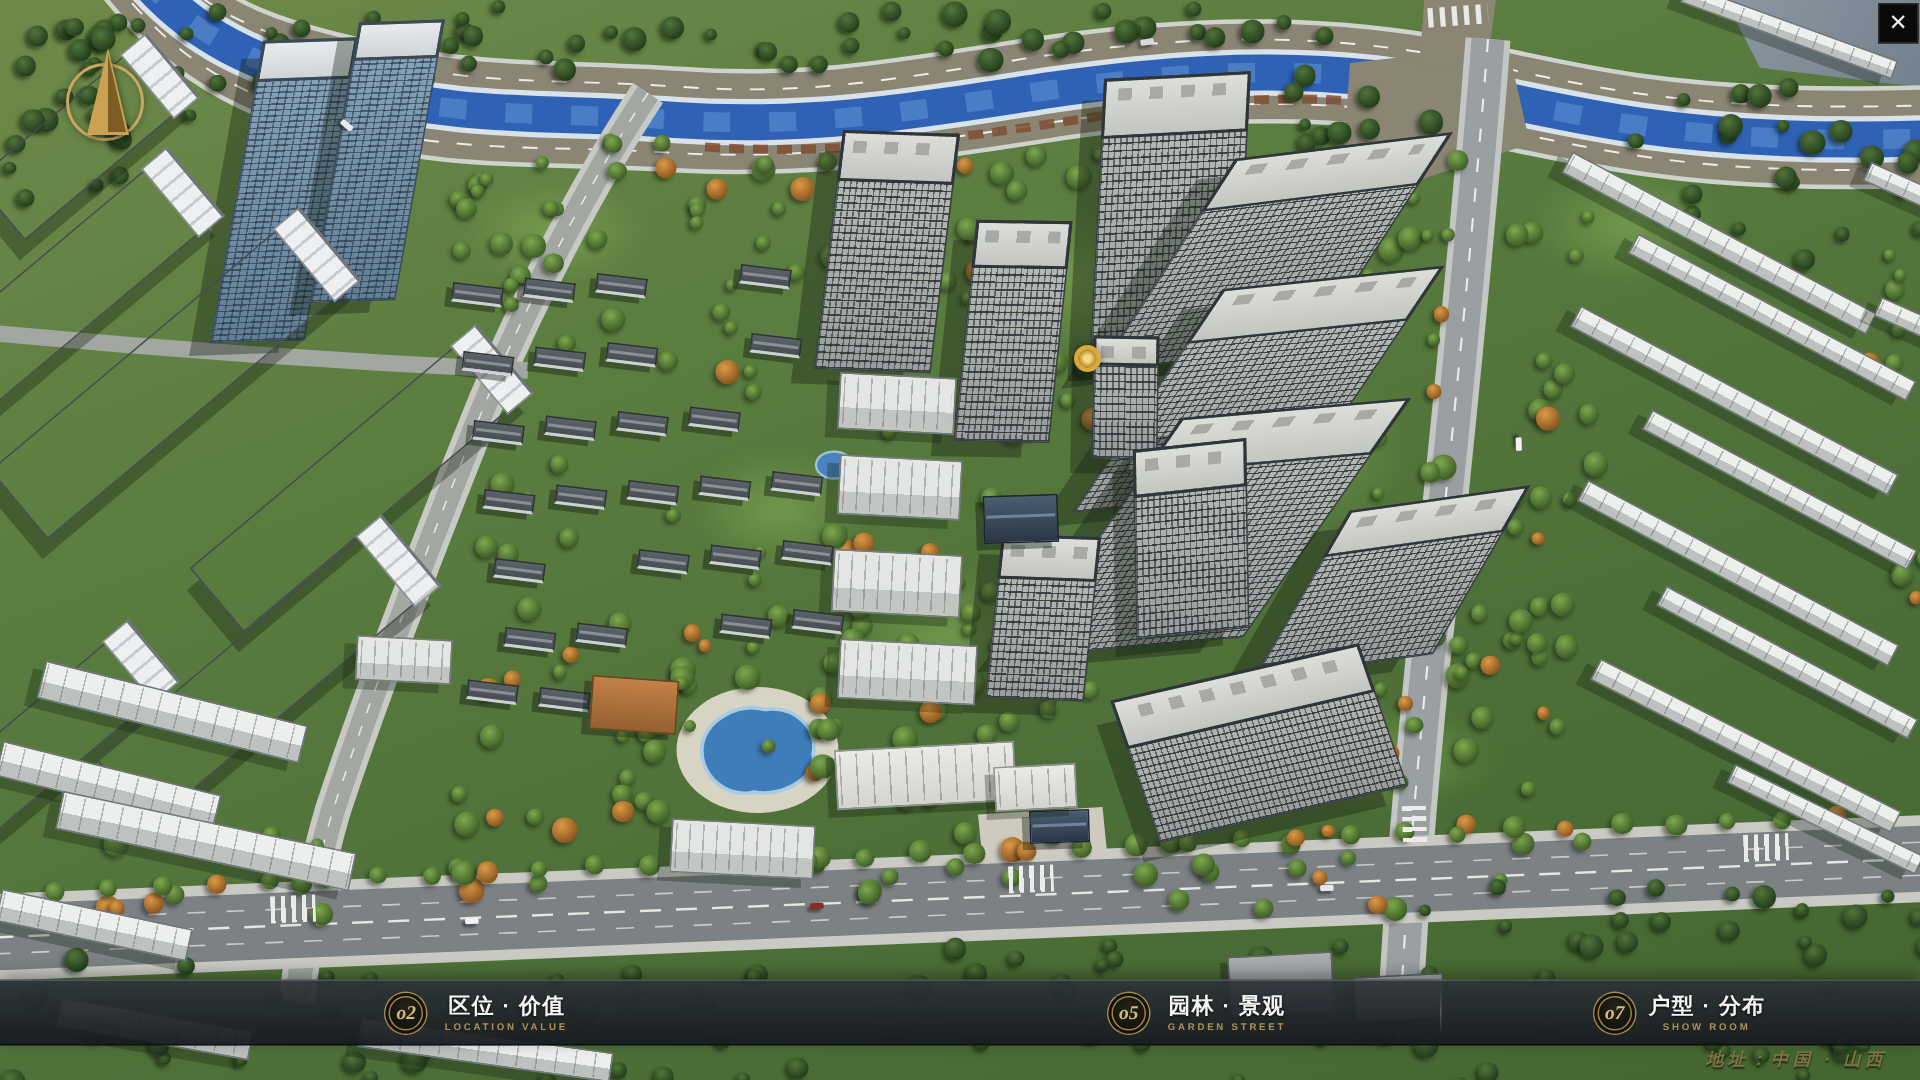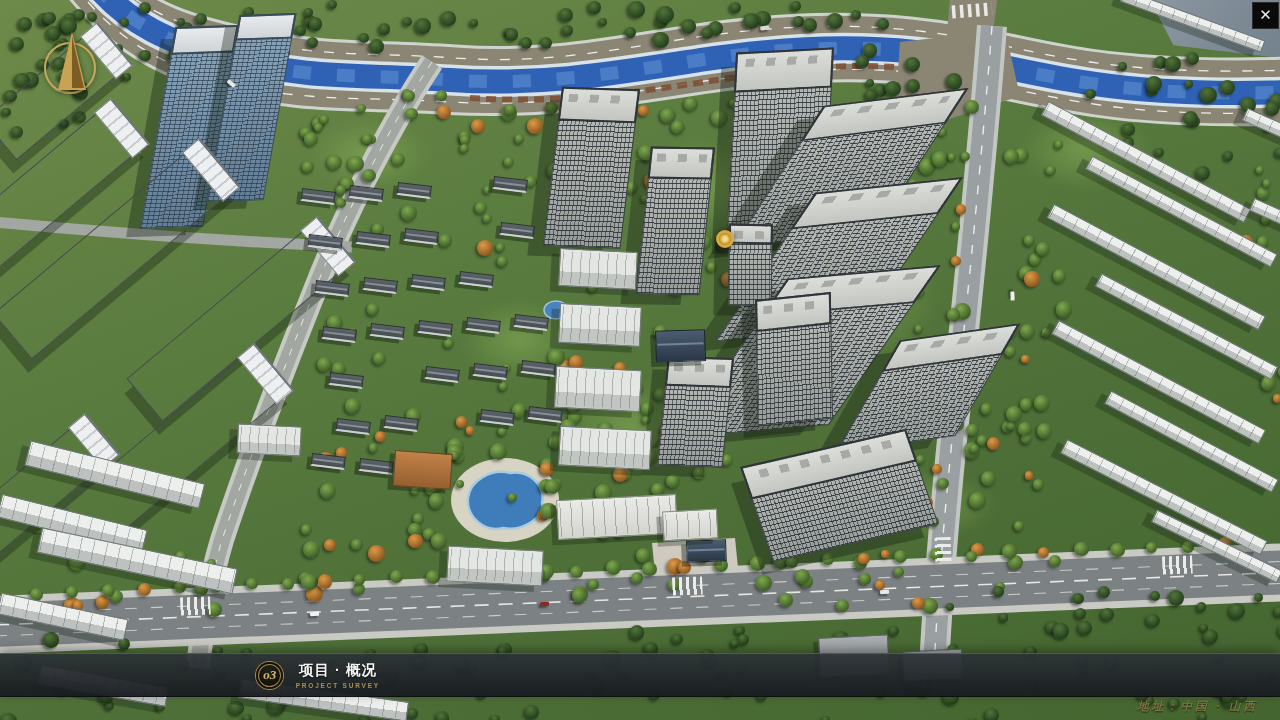--- a/index.html
+++ b/index.html
@@ -849,26 +849,44 @@
   </div>
 
   <button class="close-btn">
     <span>✕</span>
   </button>
 
   <nav class="navbar">
     <div class="nav-group" id="nav-left">
         <div class="nav-item">
           <div class="badge">
-            <span>o3</span>
+            <span>o2</span>
           </div>
           <div class="nav-text">
-            <div class="zh">项目 · 概况</div>
-            <div class="en">PROJECT SURVEY</div>
+            <div class="zh">区位 · 价值</div>
+            <div class="en">LOCATION VALUE</div>
           </div>
         </div>
       </div>
     <div class="nav-group" id="nav-right">
+        <div class="nav-item">
+          <div class="badge">
+            <span>o5</span>
+          </div>
+          <div class="nav-text">
+            <div class="zh">园林 · 景观</div>
+            <div class="en">GARDEN STREET</div>
+          </div>
+        </div>
+        <div class="nav-item">
+          <div class="badge">
+            <span>o7</span>
+          </div>
+          <div class="nav-text">
+            <div class="zh">户型 · 分布</div>
+            <div class="en">SHOW ROOM</div>
+          </div>
+        </div>
       </div>
   </nav>
 
   <div class="address">地址：中国 · 山西</div>
 </div>
 
 </body></html>

